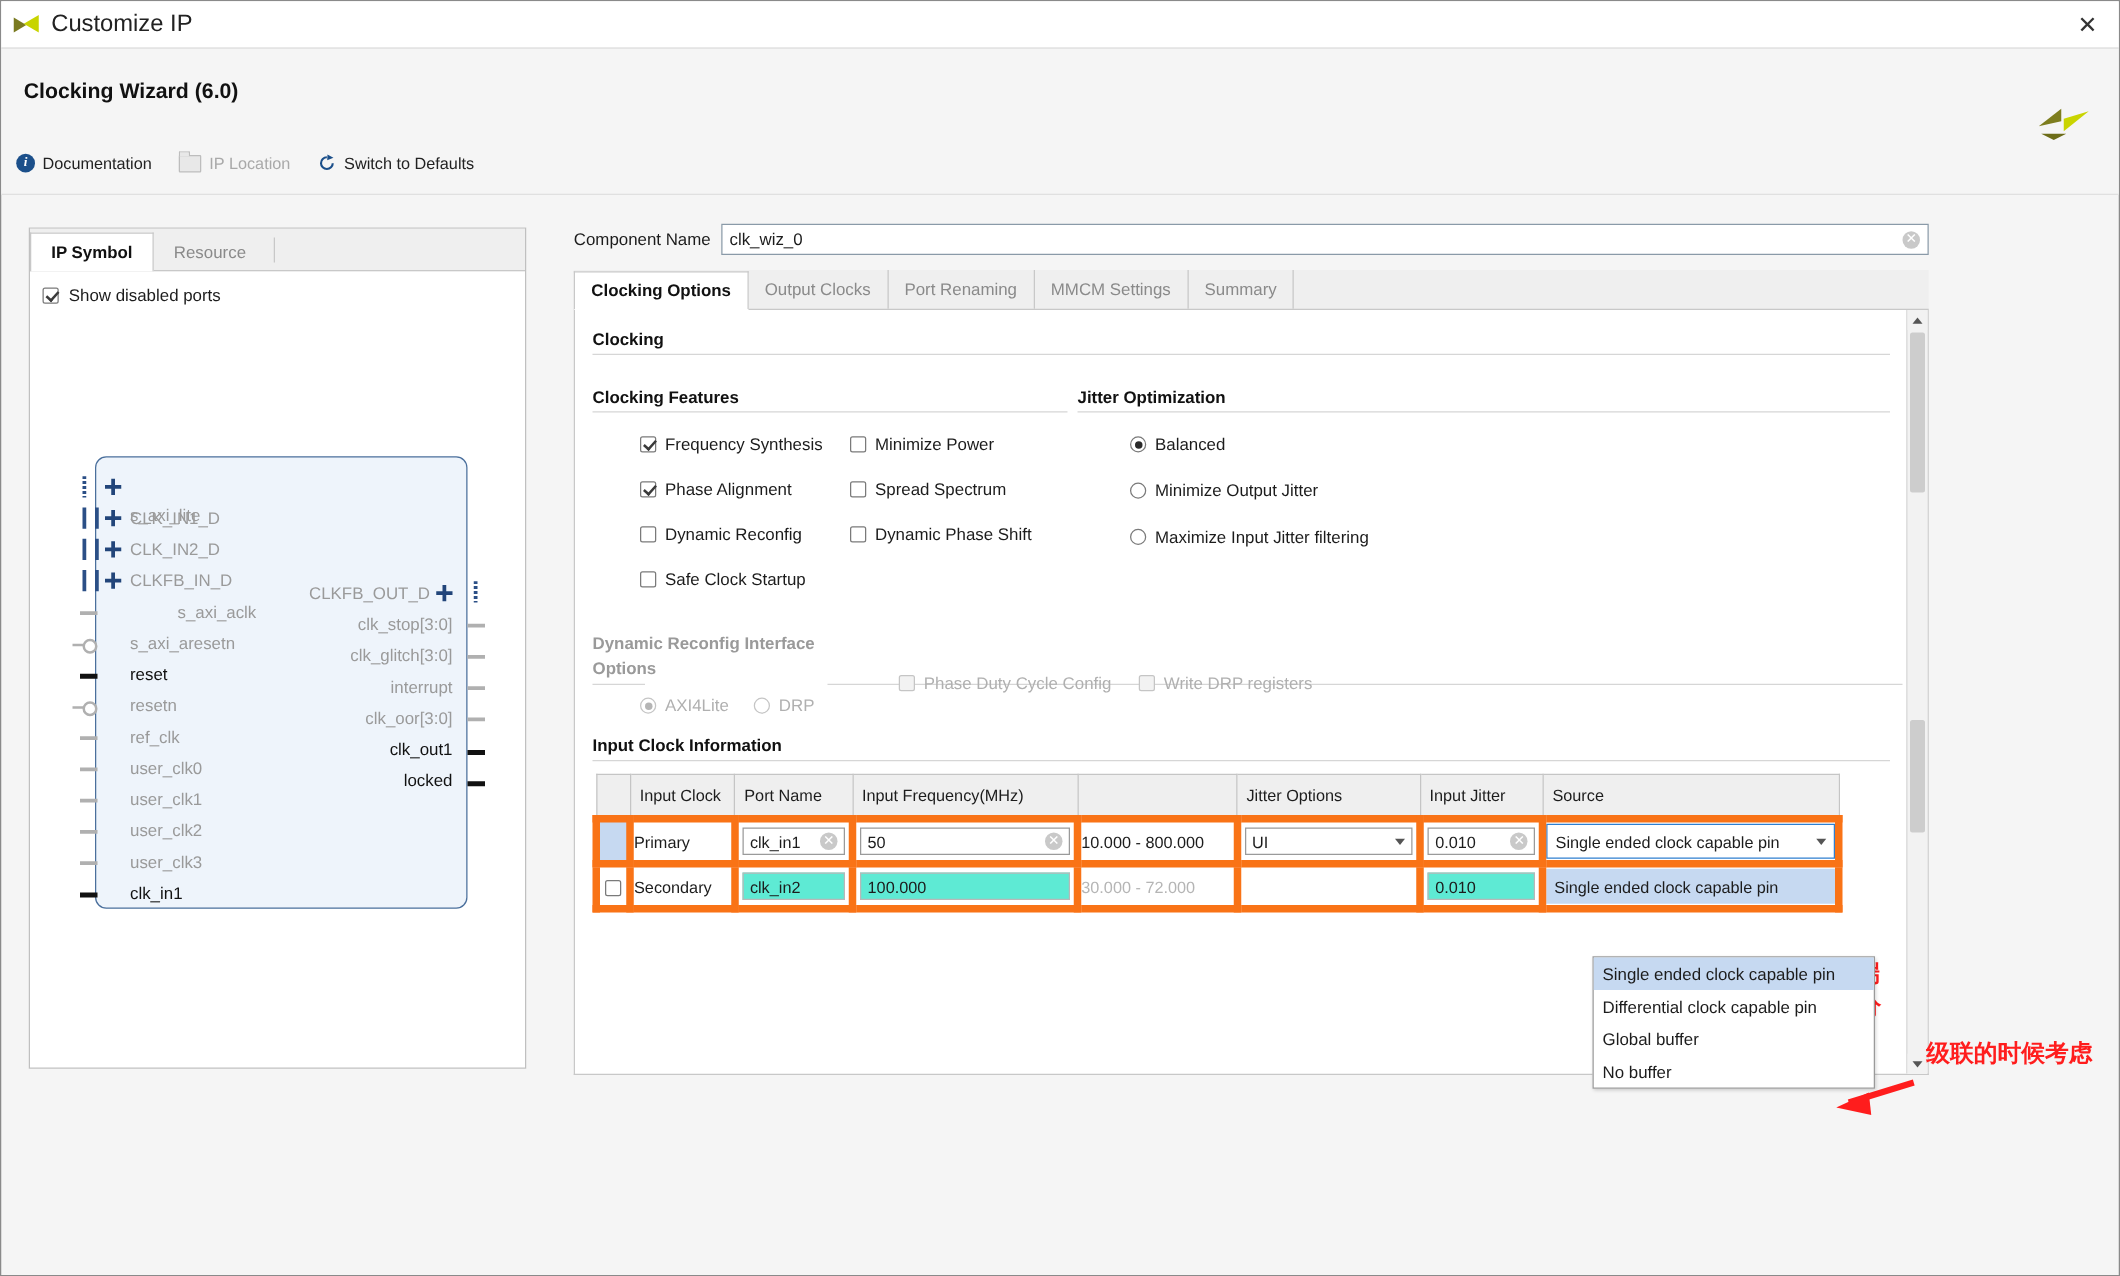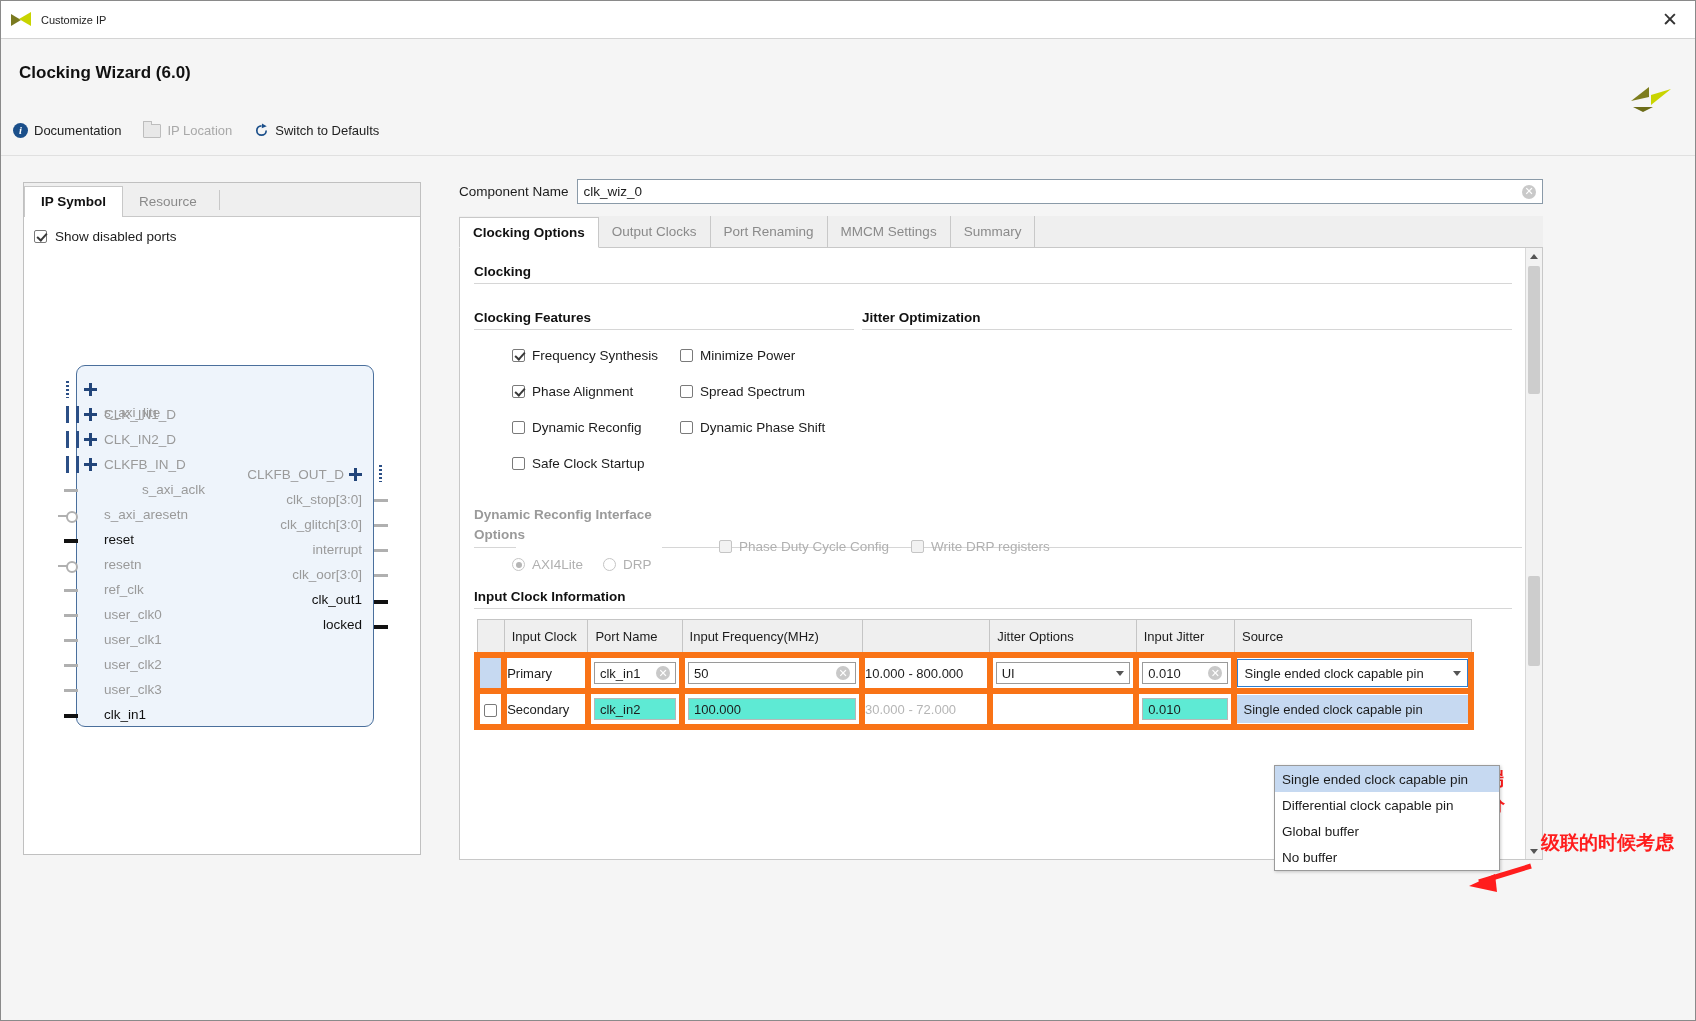--- a/index.html
+++ b/index.html
@@ -6,21 +6,21 @@
   body{
     width:1696px;height:1021px;
     background:#f4f4f4;
     font-family:"Liberation Sans", sans-serif;
     font-size:13px;color:#1c1c1c;
     overflow:hidden;position:relative;
   }
   
   #app{position:absolute;inset:0;border:1px solid #8a8a8a;background:#f5f5f5;box-sizing:border-box;}
   #titlebar{height:38px;background:#ffffff;border-bottom:1px solid #d4d4d4;display:flex;align-items:center;padding:0 10px;box-sizing:border-box;}
-  #titlebar .tb-title{font-size:11px;color:#222;margin-left:8px;}
+  #titlebar .tb-title{font-size:19px;color:#222;margin-left:8px;}
   .xlogo{width:22px;height:16px;position:relative;display:inline-block;}
   .xlogo:before{content:"";position:absolute;left:0;top:2px;width:0;height:0;border-left:10px solid #7a7a20;border-top:6px solid transparent;border-bottom:6px solid transparent;}
   .xlogo:after{content:"";position:absolute;left:8px;top:0;width:0;height:0;border-right:12px solid #c8d400;border-top:7px solid transparent;border-bottom:7px solid transparent;}
   #close-btn{margin-left:auto;width:30px;height:26px;display:flex;align-items:center;justify-content:center;font-size:19px;color:#333;cursor:pointer;}
 
   
   #header{position:relative;height:116px;background:#f5f5f5;border-bottom:1px solid #e0e0e0;}
   #page-title{position:absolute;left:18px;top:24px;font-size:17px;font-weight:bold;color:#111;}
   #header-logo{position:absolute;right:22px;top:44px;width:44px;height:30px;}
   #toolbar{position:absolute;left:12px;top:84px;display:flex;align-items:center;gap:22px;font-size:13px;}
@@ -309,20 +309,34 @@
               <label class="opt">
                 <span class="chk"></span>
                 <span>Safe Clock Startup</span>
               </label>
             </div>
           </div>
 
           <div id="col-jit">
             <div class="grp-title">Jitter Optimization</div>
             <div class="grp-rule"></div>
+            <div class="jit-list">
+              <label class="opt">
+                <span class="radio on"></span>
+                <span>Balanced</span>
+              </label>
+              <label class="opt">
+                <span class="radio"></span>
+                <span>Minimize Output Jitter</span>
+              </label>
+              <label class="opt">
+                <span class="radio"></span>
+                <span>Maximize Input Jitter filtering</span>
+              </label>
+            </div>
           </div>
         </div>
 
         <div id="drp-sec">
           <div id="drp-title">
             <div>Dynamic Reconfig Interface</div>
             <div>Options</div>
           </div>
           <div id="drp-rule"></div>
           <div id="drp-rule2"></div>

